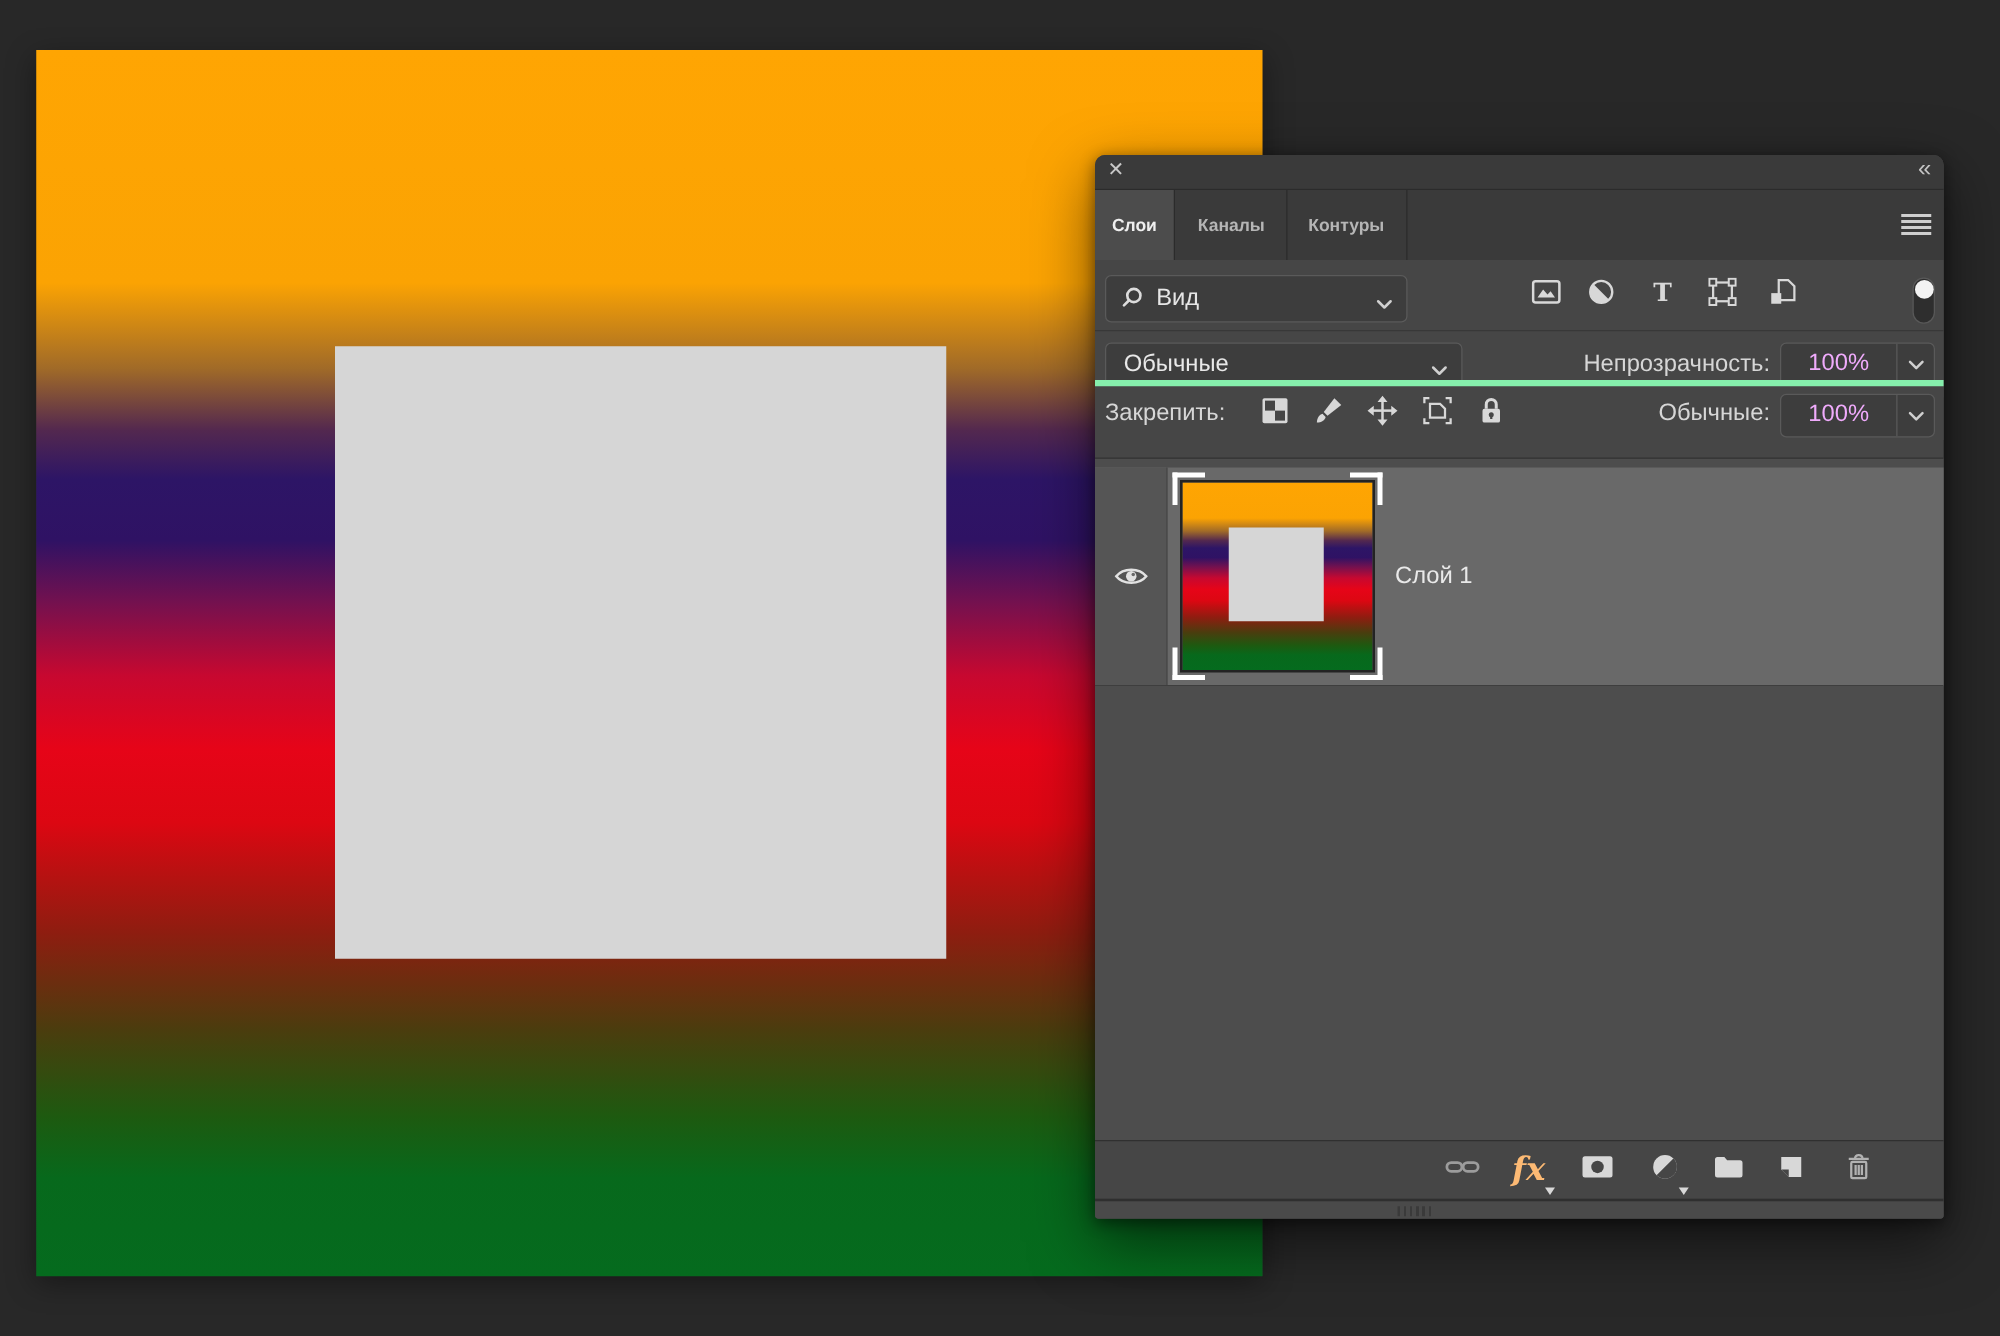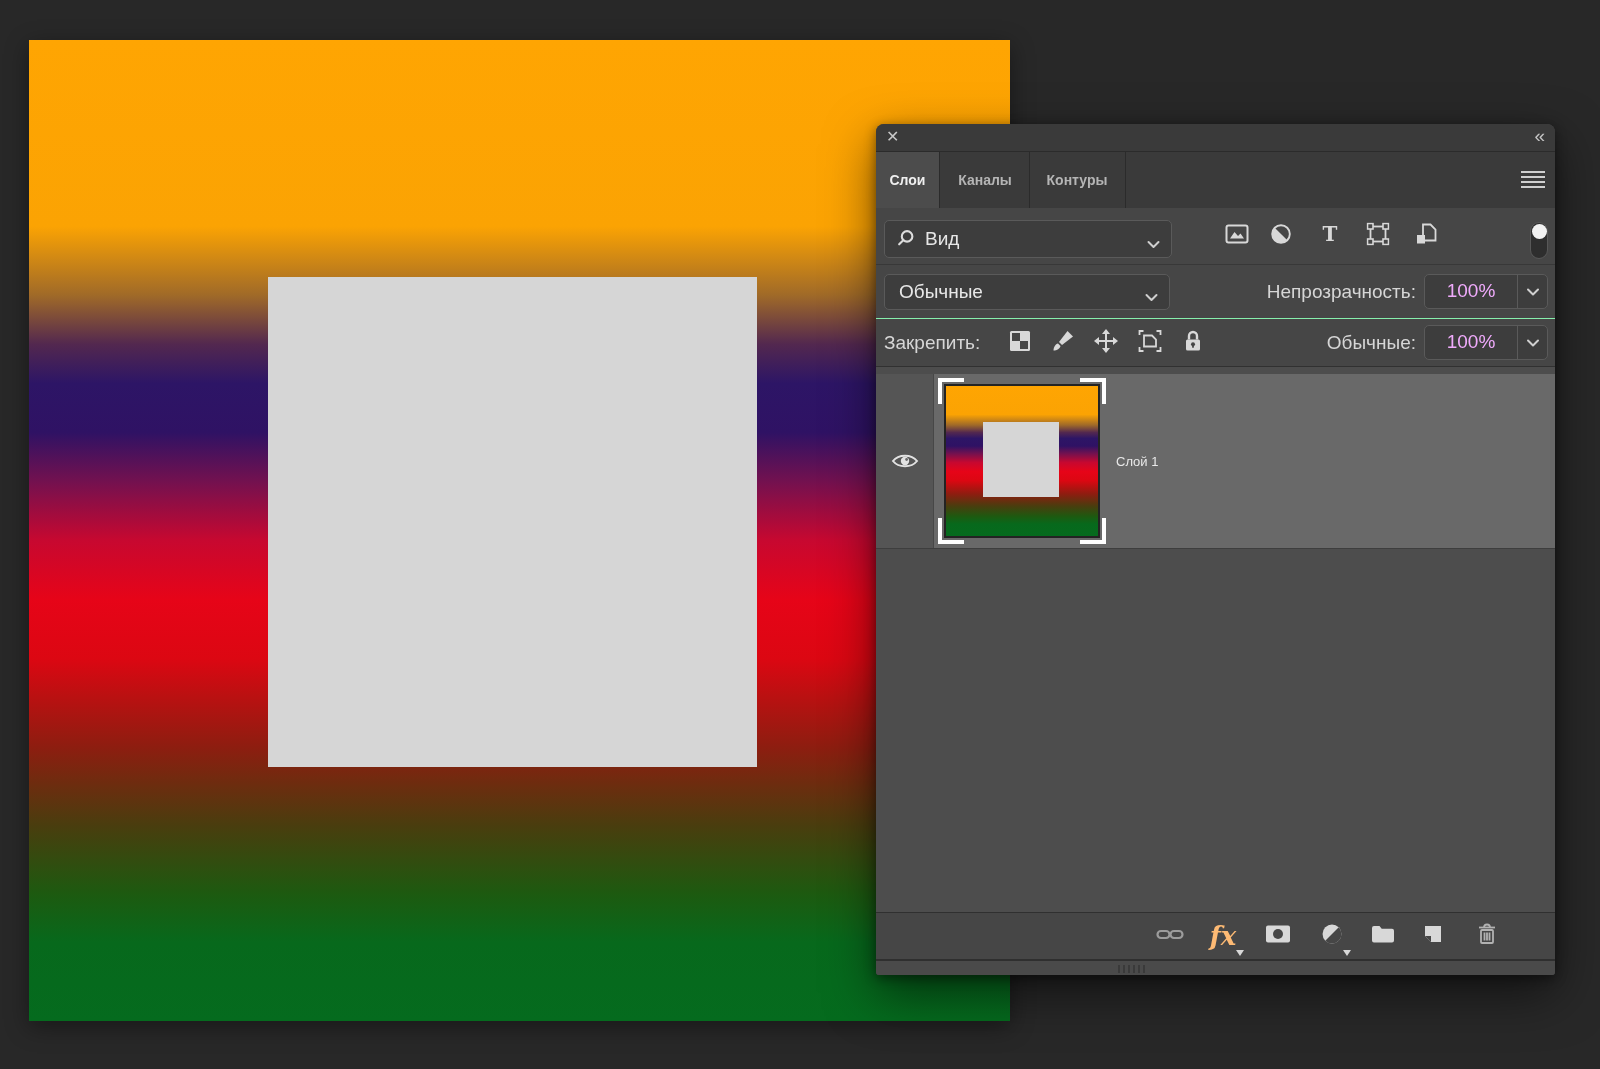--- a/index.html
+++ b/index.html
@@ -30,24 +30,24 @@
   .tab.active { background:var(--active-tab-bg,#4c4c4c); color:#efefef; }
   .tab:nth-child(1){ left:0; width:64px; }
   .tab:nth-child(2){ left:65px; width:89px; }
   .tab:nth-child(3){ left:153px; width:97px; }
   .menu-btn { right:10px; top:19px; width:24px; height:18px;
               background:repeating-linear-gradient(180deg,#cfcfcf 0 2.4px,transparent 2.4px 4.9px); }
 
   .row { left:0; right:0; background:var(--panel-row-bg,#464646); }
   .row-filter { top:84px; height:56px; }
   .row-blend  { top:140px; height:54px; border-top:1px solid #383838; }
-  .row-lock   { top:194px; height:48px; border-top:1px solid #86efac; }
+  .row-lock   { top:180px; height:48px; border-top:5px solid #86efac; }
 
   .control { background:var(--control-bg,#3d3d3d); border:1.5px solid #5a5a5a; border-radius:5px; }
-  .combo { left:8px; top:12px; width:288px; height:38px; }
+  .combo { left:8px; top:12px; width:242px; height:38px; }
   .combo .label { position:absolute; left:40px; top:0; line-height:35px; font-size:19px; color:#e6e6e6; }
   .combo .mag { position:absolute; left:11px; top:8px; }
   .chev { position:absolute; right:11px; top:50%; margin-top:-4px; }
 
   .ficon { position:absolute; top:50%; transform:translate(-50%,-50%); }
   .toggle { left:654px; top:14px; width:18px; height:37px; border-radius:9px;
             background:#2e2e2e; border:1px solid #585858; }
   .toggle::before { content:""; position:absolute; left:0.5px; top:0.5px; width:15px; height:15px;
                     border-radius:50%; background:#f2f2f2; }
 
@@ -75,21 +75,21 @@
   .thumbwrap { position:absolute; left:62px; top:4px; width:168px; height:166px; }
   .thumb { position:absolute; left:6px; top:6px; width:156px; height:154px;
            border:2px solid #232323; }
   .mini-square { position:absolute; left:24.6%; top:24.2%; width:49.8%; height:49.9%; }
   .corner { position:absolute; width:26px; height:26px; }
   .corner.tl { left:0; top:0; border-left:4px solid #fff; border-top:4px solid #fff; }
   .corner.tr { right:0; top:0; border-right:4px solid #fff; border-top:4px solid #fff; }
   .corner.bl { left:0; bottom:0; border-left:4px solid #fff; border-bottom:4px solid #fff; }
   .corner.br { right:0; bottom:0; border-right:4px solid #fff; border-bottom:4px solid #fff; }
   .layer-name { position:absolute; left:240px; top:0; bottom:0; display:flex; align-items:center;
-                font-size:13px; color:#e9e9e9; }
+                font-size:19px; color:#e9e9e9; }
 
   .toolbar { left:0; right:0; top:788px; height:47px; background:var(--panel-row-bg,#464646);
              border-top:1px solid #303030; }
   .tbtn { position:absolute; top:50%; transform:translate(-50%,-50%); }
   .fx-glyph { font:italic 700 26px "DejaVu Serif",serif; color:#fdba74; line-height:1; }
   .tri { position:absolute; top:37px; width:0; height:0;
          border-left:4px solid transparent; border-right:4px solid transparent;
          border-top:6px solid #d8d8d8; }
 
   .statusbar { left:0; right:0; top:835px; height:16px; background:#4a4a4a;

